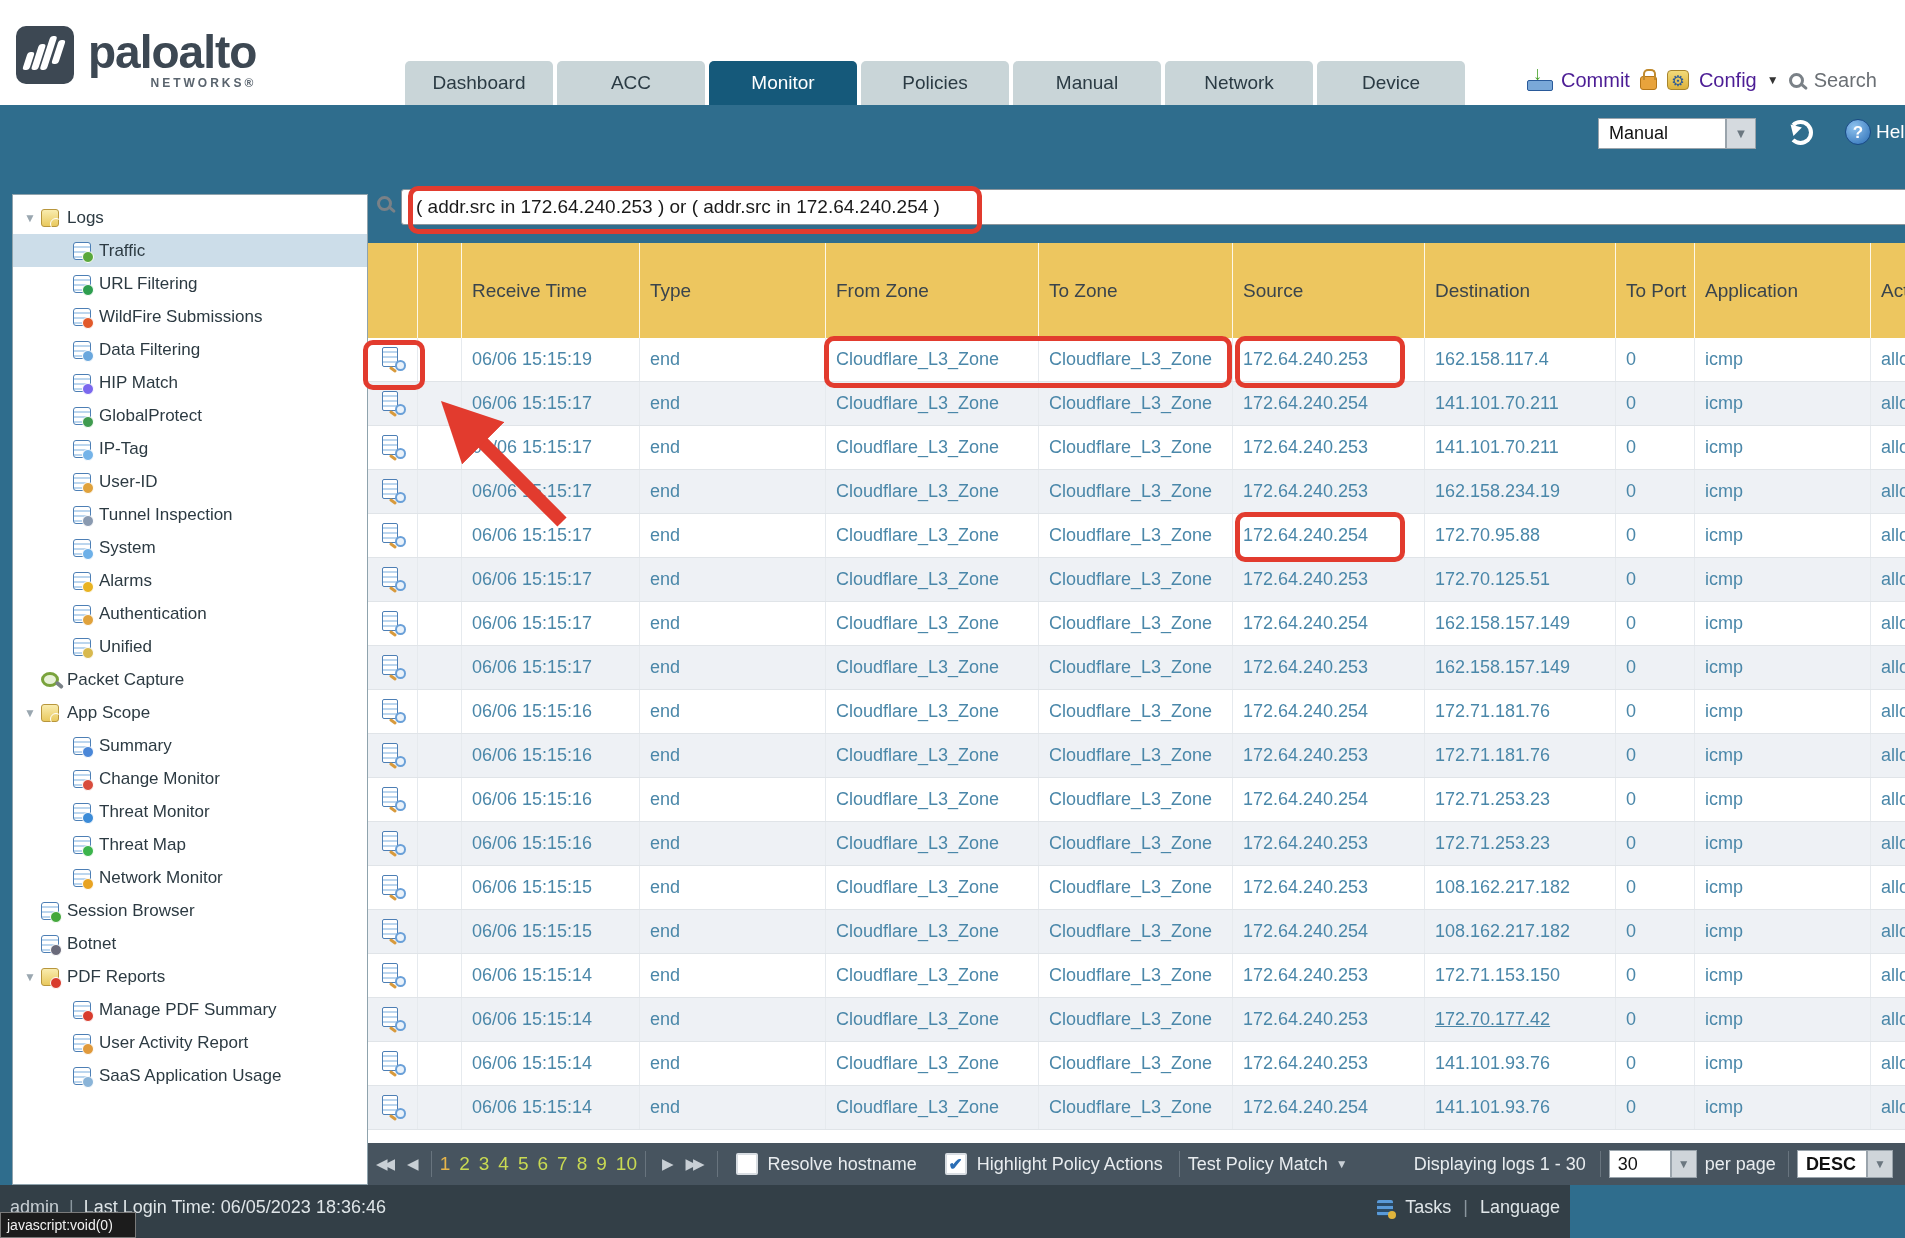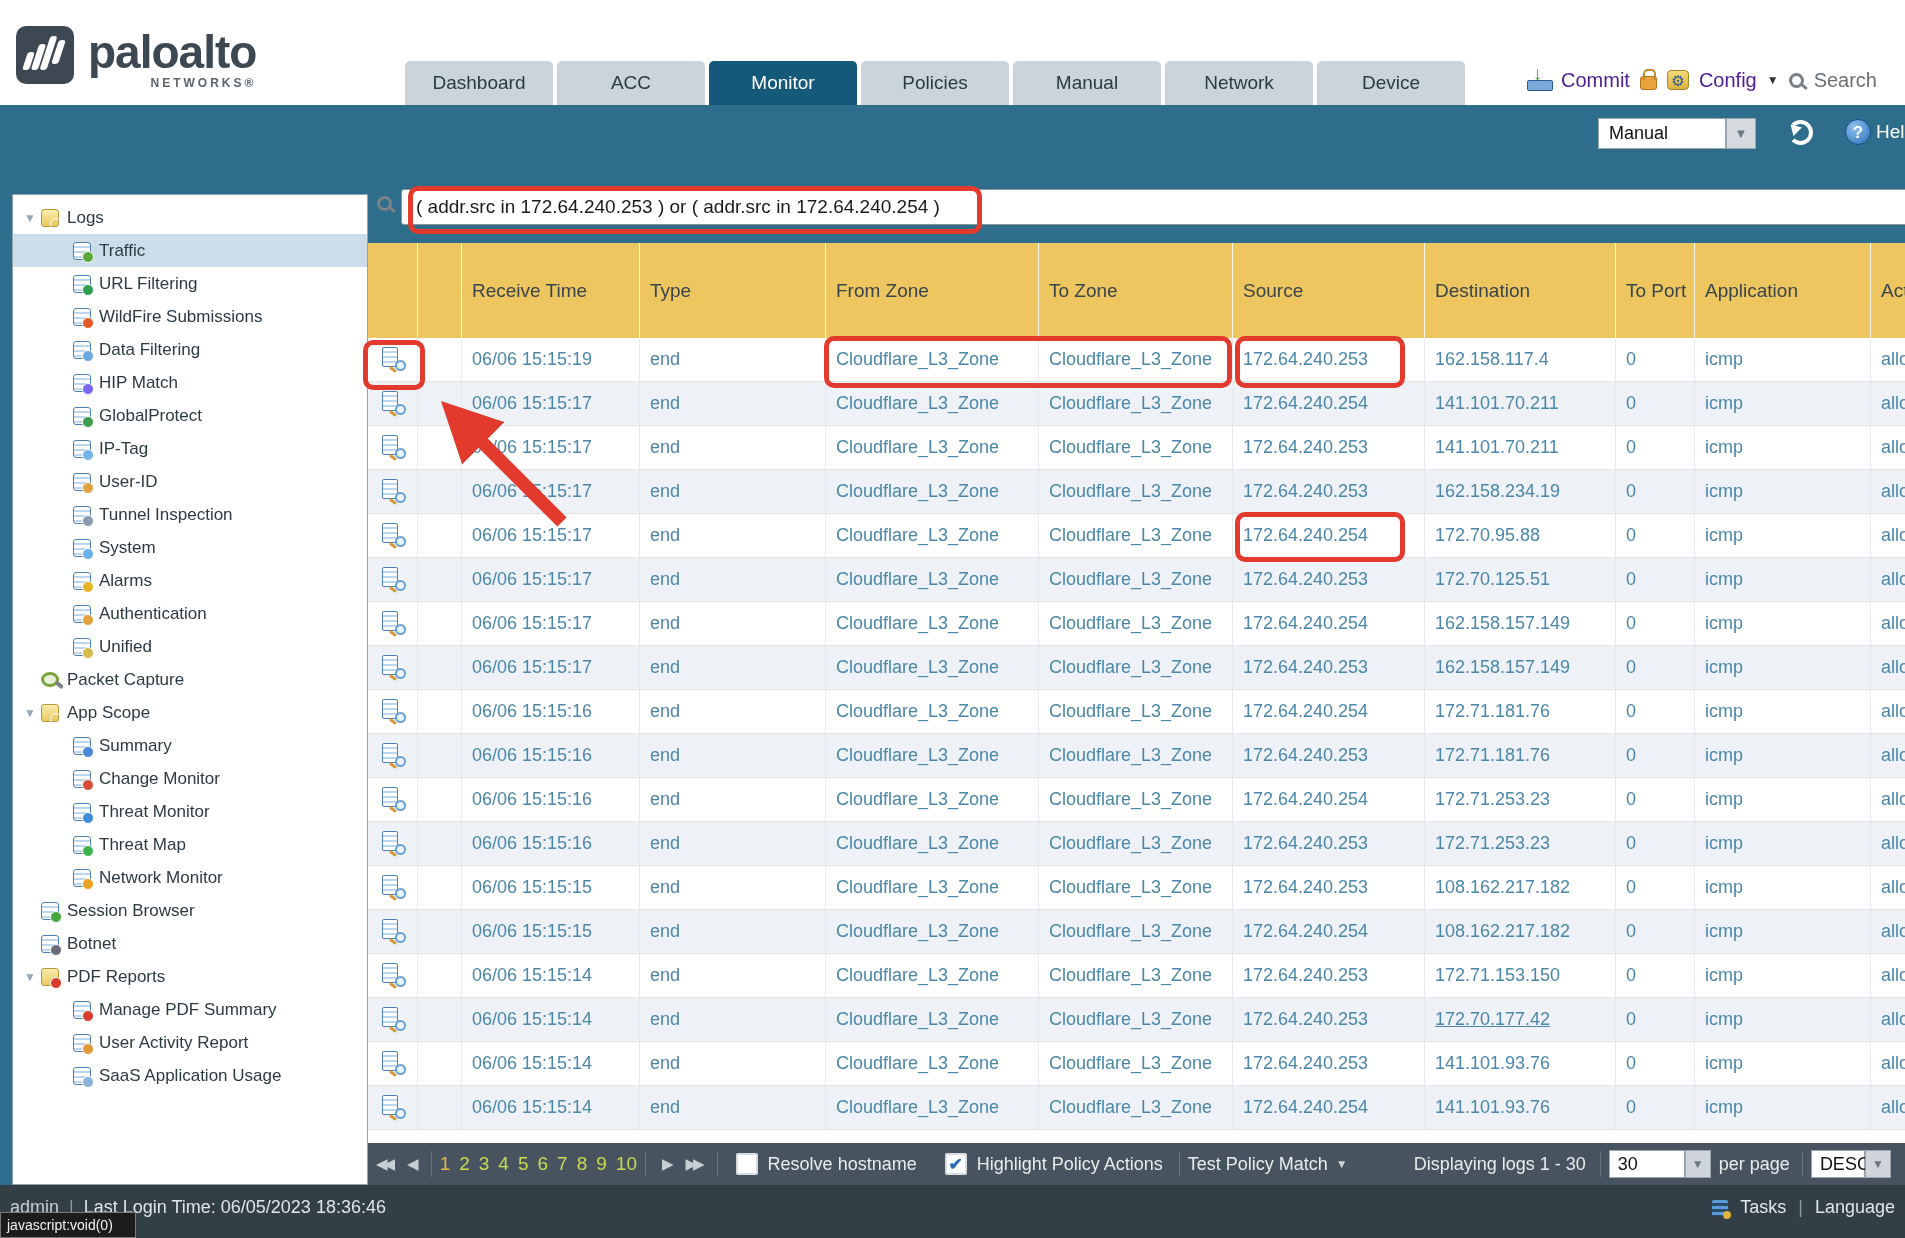--- a/index.html
+++ b/index.html
@@ -87,21 +87,21 @@
   .pg-div { width:1px; height:26px; background:#68747e; margin:0 8px; }
   .pages { display:flex; gap:9px; font-size:19px; }
   .pages span { color:#c9da52; cursor:pointer; }
   .pages span.cur { color:#e8b54a; }
   .cb { width:22px; height:22px; background:#fff; border:2px solid #d8dde2; border-radius:2px; margin:0 10px; text-align:center; line-height:19px; cursor:pointer; }
   .cb.on { color:#2a6db5; font-size:17px; font-weight:bold; }
   .pg-select { height:28px; background:#fff; color:#111; font-size:18px; line-height:26px; padding:0 8px; border:1px solid #9aa4ac; }
   .pg-sel-btn { width:26px; height:28px; background:#cfd5da; border:1px solid #9aa4ac; color:#6b7780; font-size:12px; text-align:center; line-height:26px; }
 
   
-  .statusbar { position:absolute; left:0; top:1185px; width:1905px; height:53px; background:#333f47; color:#dfe5e8; font-size:18px; }
+  .statusbar { position:absolute; left:0; top:1185px; width:1570px; height:53px; background:#333f47; color:#dfe5e8; font-size:18px; }
   .sb-left { position:absolute; left:10px; top:12px; display:flex; gap:10px; align-items:center; }
   .sb-admin { color:#c7ced3; text-decoration:underline; }
   .sb-right { position:absolute; right:10px; top:12px; display:flex; gap:12px; align-items:center; }
   .tasks-ic { width:16px; height:16px; background:repeating-linear-gradient(#5a9ad8 0 3px,#2a4a66 3px 6px); border-radius:2px; position:relative; }
   .tasks-ic::after { content:""; position:absolute; right:-3px; bottom:-3px; width:8px; height:8px; border-radius:50%; background:#e0b43c; }
   .sb-div { color:#8a969e; }
   .tooltip { position:absolute; left:0; top:1212px; width:136px; height:26px; background:#1c1c1c; border:1px solid #7a7a7a;
              color:#f2f2f2; font-size:14px; line-height:24px; padding-left:6px; }
 
   
@@ -668,25 +668,25 @@
     <span class="pg-div"></span>
     <span class="cb"></span>
     <span>Resolve hostname</span>
     <span class="cb on" style="margin-left:28px">✔</span>
     <span>Highlight Policy Actions</span>
     <span class="pg-div" style="margin-left:16px"></span>
     <span>Test Policy Match</span>
     <span class="dd-caret" style="color:#c8cfd5;margin-left:8px">▼</span>
     <span style="margin-left:66px">Displaying logs 1 - 30</span>
     <span class="pg-div" style="margin-left:14px"></span>
-    <span class="pg-select" style="width:76px">30</span>
+    <span class="pg-select" style="width:62px">30</span>
     <span class="pg-sel-btn">▼</span>
     <span style="margin-left:8px">per page</span>
     <span class="pg-div" style="margin-left:12px"></span>
-    <span class="pg-select" style="width:54px;font-weight:normal">DESC</span>
+    <span class="pg-select" style="width:70px;font-weight:bold">DESC</span>
     <span class="pg-sel-btn">▼</span>
   </div>
 
   <div class="statusbar">
     <div class="sb-left">
       <span class="sb-admin">admin</span>
       <span class="sb-div">|</span>
       <span>Last Login Time: 06/05/2023 18:36:46</span>
     </div>
     <div class="sb-right">

